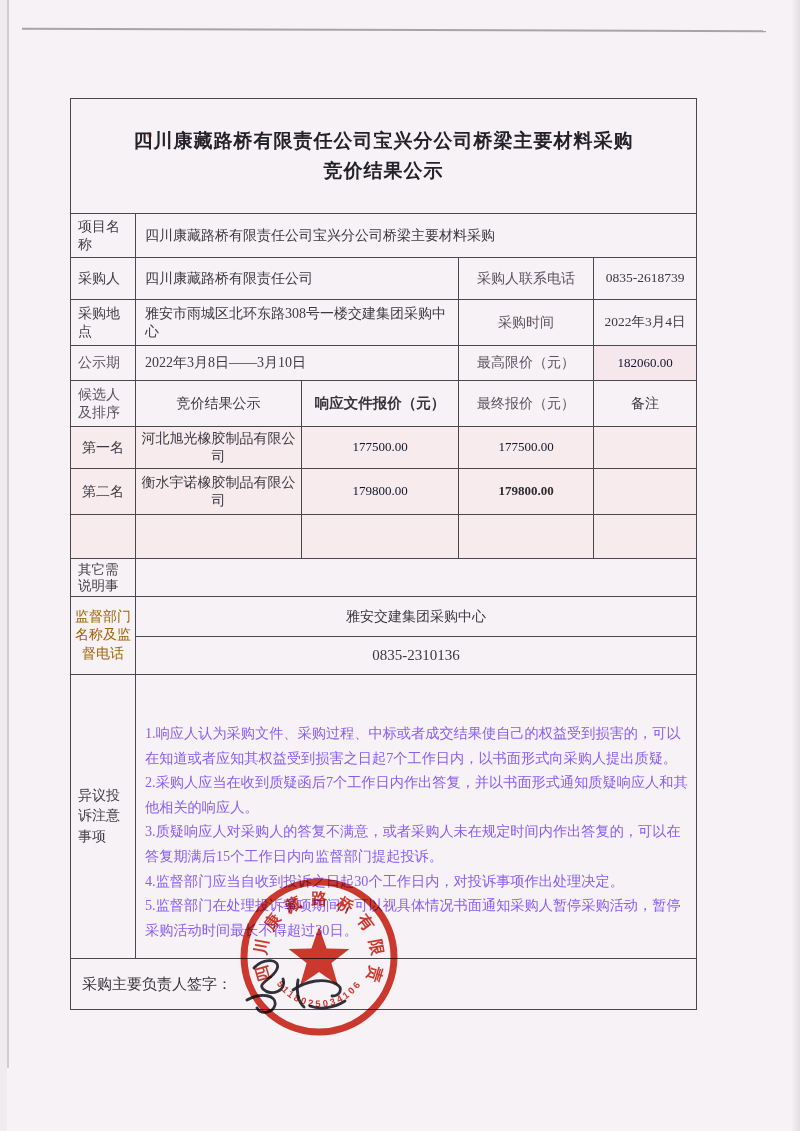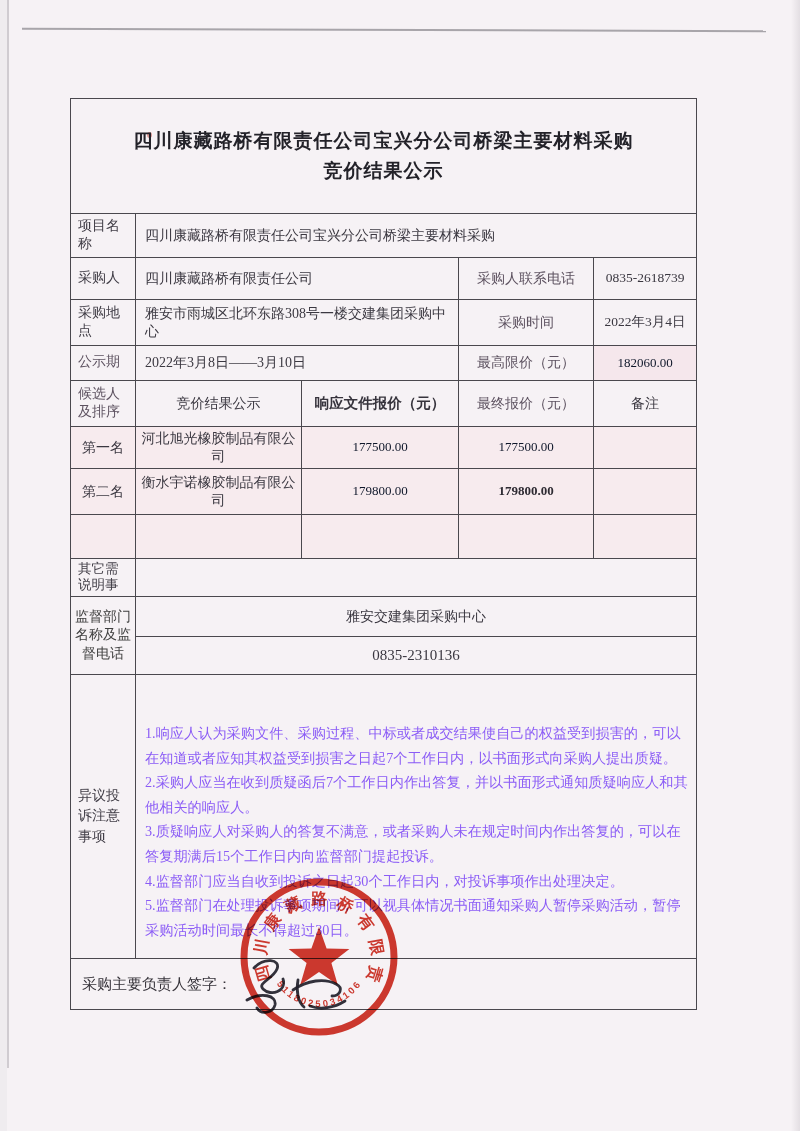--- a/index.html
+++ b/index.html
@@ -23,22 +23,22 @@
   table.doc{
     position:absolute;left:70px;top:98px;width:626px;
     border-collapse:collapse;table-layout:fixed;
     background:transparent;
   }
   td{border:1.6px solid #4a484e;vertical-align:middle;
      font-size:14px;line-height:1.25;overflow:hidden;padding:2px 5px;}
   td.title-cell{height:110px;text-align:center;vertical-align:middle;border-bottom:1.6px solid #4a484e;}
   .title-line{font-family:"Liberation Sans","DejaVu Sans",sans-serif;font-weight:bold;
     font-size:19px;line-height:30px;color:#232229;letter-spacing:1px;}
-  td.lbl{text-align:left;padding:3px 6px 3px 7px;color:#403d46;font-family:Liberation Mono, monospace;}
-  td.lbl-center{text-align:center;padding:3px 2px;color:#404040;}
+  td.lbl{text-align:left;padding:3px 6px 3px 7px;color:#403d46;}
+  td.lbl-center{text-align:center;padding:3px 2px;color:#a16207;}
   td.val{text-align:left;padding-left:9px;color:#3b3841;}
   td.cen{text-align:center;}
   td.faded{color:#5d5260;}
   td.num{text-align:center;font-size:13px;color:#0f172a;}
   td.num-bold{text-align:center;font-size:13px;font-weight:bold;color:#2e2b33;}
   tr.pink td{background:#f7ebee;}
   td.pinker{background:#f5e7ec;}
   td.hdr-bold{font-family:"Liberation Sans","DejaVu Sans",sans-serif;font-weight:bold;
     text-align:center;color:#37343d;font-size:14.5px;}
   td.objection-text{vertical-align:top;padding:46px 8px 10px 9px;}

